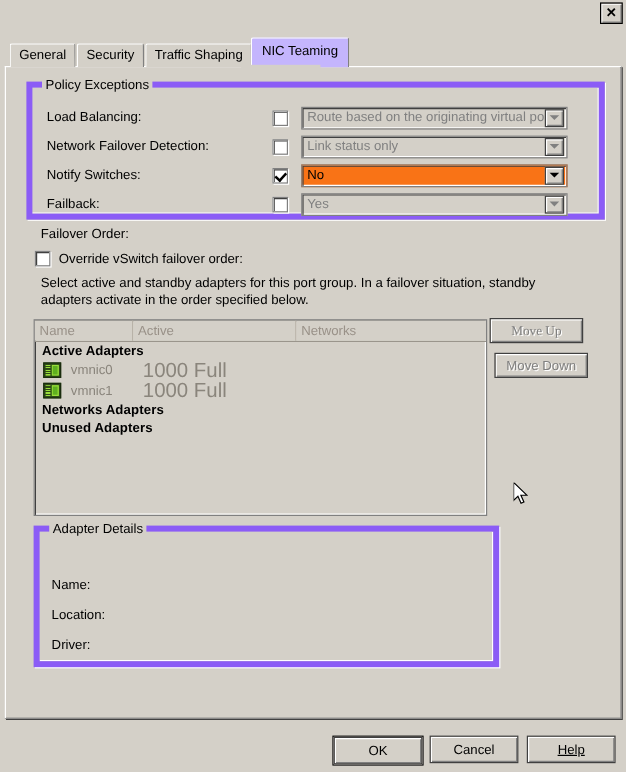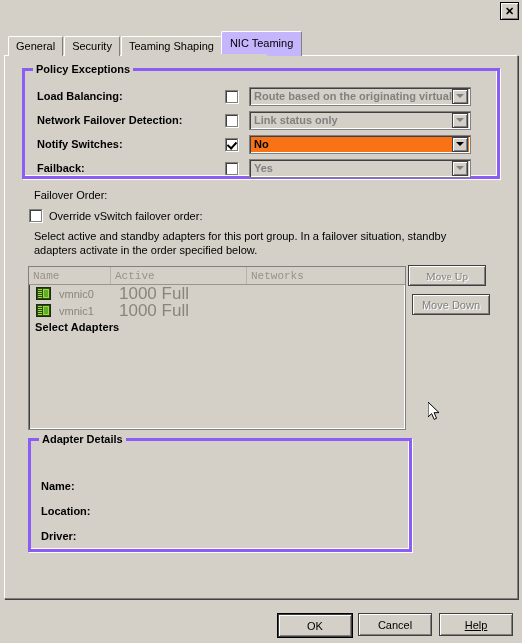--- a/index.html
+++ b/index.html
@@ -111,23 +111,22 @@
   .tab-cover {
     position: absolute; left: 201px; top: 54px;
     width: 66px; height: 3px;
     background: #d4d0c8;
     z-index: 6;
   }
 
   
   .group {
     position: absolute;
-    border: 3px solid #8b5cf6;
+    border: 5px solid #8b5cf6;
     box-shadow: 1px 1px 0 #fff, inset -1px -1px 0 #fff;
-    font-weight: bold;
   }
   .group-label {
     position: absolute; top: -7px; left: 8px;
     background: #d4d0c8;
     padding: 0 3px;
     font-size: 11px; line-height: 11px;
     white-space: nowrap;
   }
 
   #policy-group { left: 22px; top: 68px; width: 472px; height: 105px; }
@@ -225,21 +224,20 @@
     border-bottom: 1px solid #9a958c;
   }
   .col-head {
     height: 17px; box-sizing: border-box;
     padding-left: 4px;
     display: flex; align-items: center;
     font-size: 11px; color: #999188;
     border-right: 1px solid #b8b2a8;
     background: #d4d0c8;
     cursor: default;
-    font-family: Liberation Mono, monospace;
   }
   .col-name  { width: 82px; }
   .col-speed { width: 136px; }
   .col-nets  { width: 158px; border-right: none; }
 
   .group-row {
     font-weight: bold; font-size: 11px;
     padding: 2px 0 1px 6px;
     color: #000; letter-spacing: 0.1px;
   }
@@ -341,21 +339,21 @@
 </head>
 <body>
 
 <div class="window">
 
   <div class="close-btn">✕</div>
 
   <div class="tabstrip">
     <div class="tab">General</div>
     <div class="tab">Security</div>
-    <div class="tab">Teaming Shaping</div>
+    <div class="tab">Traffic Shaping</div>
     <div class="tab active">NIC Teaming</div>
   </div>
 
   <div class="tabpanel"></div>
   <div class="tab-cover"></div>
 
   <div class="group" id="policy-group">
     <div class="group-label">Policy Exceptions</div>
 
     <div class="policy-row" style="top:15px">
@@ -410,36 +408,38 @@
   </div>
   <div id="failover-desc">Select active and standby adapters for this port group.  In a failover situation, standby adapters activate  in the order specified below.</div>
 
   <div id="adapter-list">
     <div class="list-header">
       <div class="col-head col-name">Name</div>
       <div class="col-head col-speed">Active</div>
       <div class="col-head col-nets">Networks</div>
     </div>
 
+    <div class="group-row">Active Adapters</div>
 
     <div class="adapter-row">
       <span class="nic-icon"></span>
       <span class="cell-name">vmnic0</span>
       <span class="cell-speed">1000 Full</span>
       <span class="cell-nets"><span class="redacted-ip"></span></span>
     </div>
 
     <div class="adapter-row">
       <span class="nic-icon"></span>
       <span class="cell-name">vmnic1</span>
       <span class="cell-speed">1000 Full</span>
       <span class="cell-nets"><span class="redacted-ip"></span></span>
     </div>
 
-    <div class="group-row">Select Adapters</div>
+    <div class="group-row">Networks Adapters</div>
+    <div class="group-row">Unused Adapters</div>
   </div>
 
   <div class="btn disabled" id="btn-move-up">Move Up</div>
   <div class="btn disabled" id="btn-move-down">Move Down</div>
 
   <div class="group" id="adapter-details-group">
     <div class="group-label">Adapter Details</div>
     <div class="detail-label" style="top:39px">Name:</div>
     <div class="detail-label" style="top:64px">Location:</div>
     <div class="detail-label" style="top:89px">Driver:</div>

